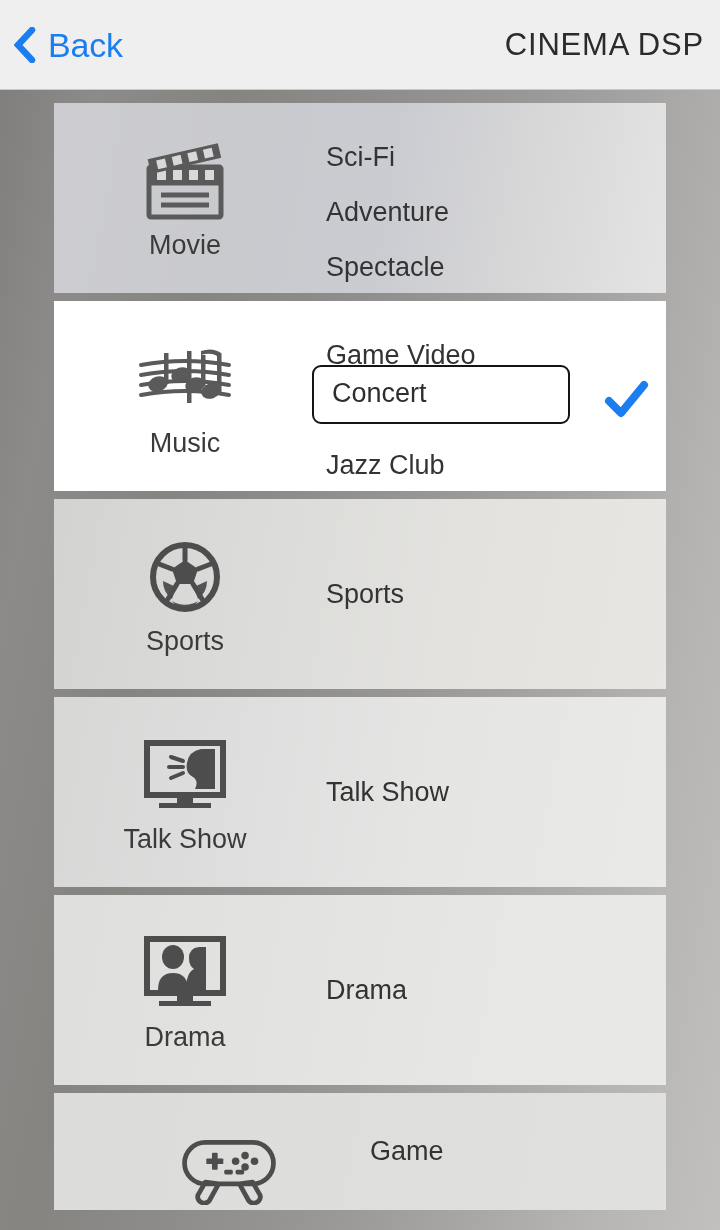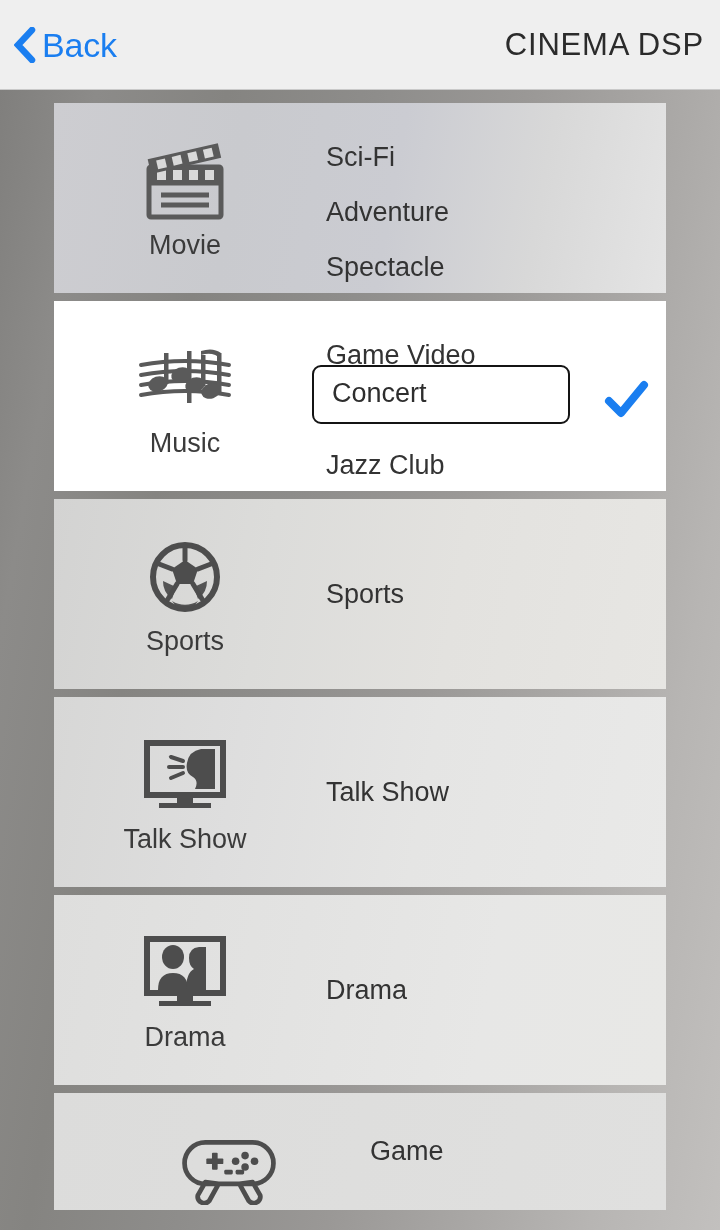--- a/index.html
+++ b/index.html
@@ -34,21 +34,21 @@
     background: #efefef;
     border-bottom: 1px solid #c9c9c9;
     display: flex;
     align-items: center;
     z-index: 5;
   }
 
   .back-btn {
     display: flex;
     align-items: center;
-    gap: 6px;
+    gap: 12px;
     margin-left: 14px;
     cursor: pointer;
     user-select: none;
   }
   .back-chevron { width: 22px; height: 36px; display: block; }
   .back-label {
     font-size: 34px;
     color: #1a7ef0;
     line-height: 1;
     letter-spacing: -0.2px;

